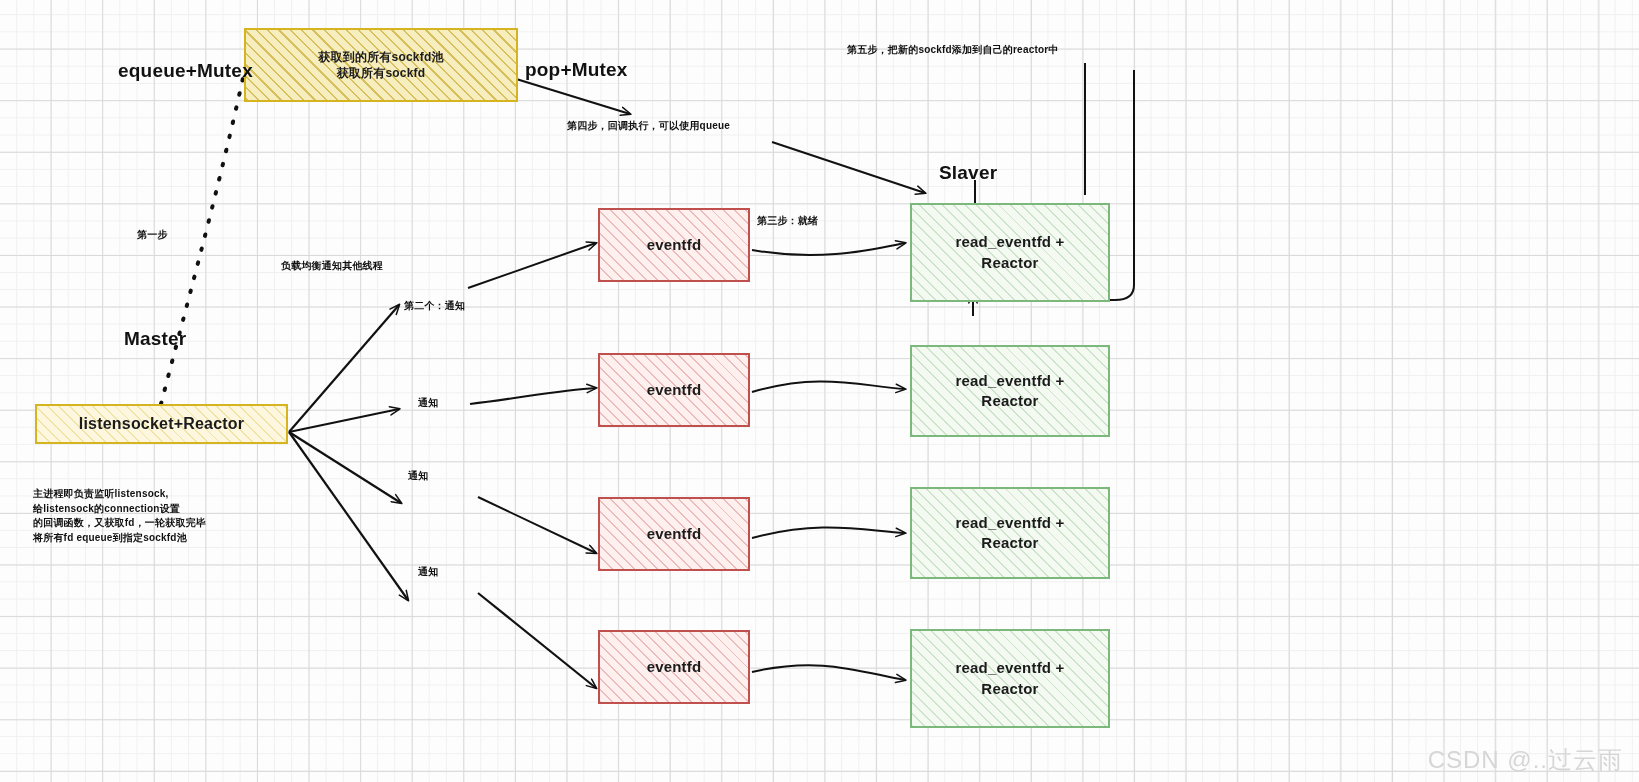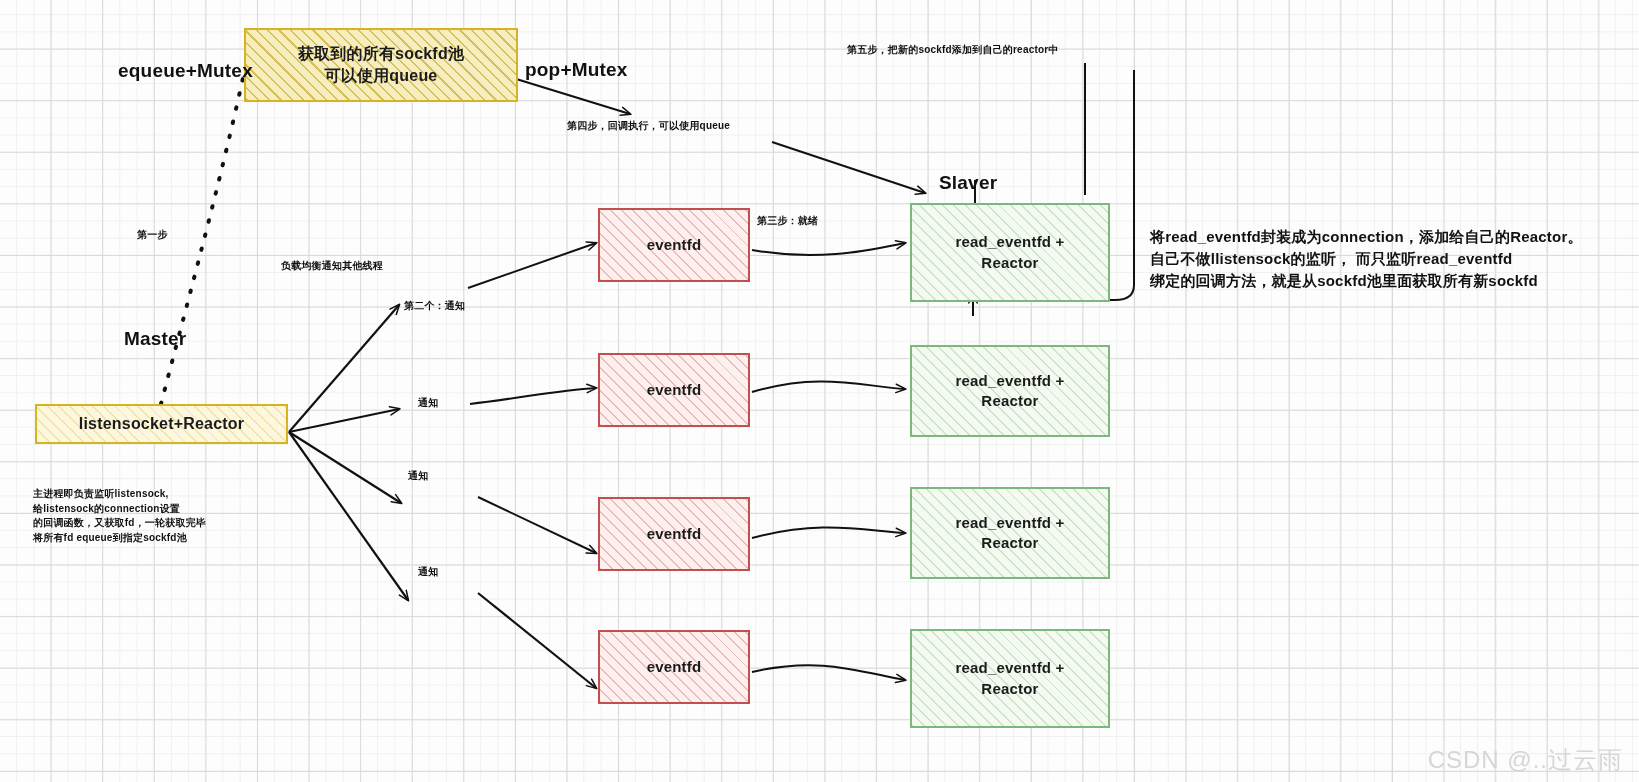--- a/index.html
+++ b/index.html
@@ -169,24 +169,24 @@
       <path d="M752,392 C820,372 860,386 905,389" stroke-width="2" marker-end="url(#ah)"></path>
     </g>
     <g stroke="#111111" fill="none">
       <path d="M752,538 C820,520 860,530 905,533" stroke-width="2" marker-end="url(#ah)"></path>
     </g>
     <g stroke="#111111" fill="none">
       <path d="M752,672 C820,656 860,672 905,680" stroke-width="2" marker-end="url(#ah)"></path>
     </g>
   </svg>
 
-  <div class="node node-yellow strong" style="left:244px; top:28px; width:274px; height:74px; font-size:16px;">
+  <div class="node node-yellow strong" style="left:244px; top:28px; width:274px; height:74px; font-size:12px;">
     <div>
       <div>获取到的所有sockfd池</div>
-      <div>可以使用queue</div>
+      <div>获取所有sockfd</div>
     </div>
   </div>
 
   <div class="node node-yellow" style="left:35px; top:404px; width:253px; height:40px; font-size:16px;">
     <span>listensocket+Reactor</span>
   </div>
 
   <div class="node node-red" style="left:598px; top:208px; width:152px; height:74px; font-size:15px;">
     <span>eventfd</span>
   </div>
@@ -226,21 +226,21 @@
   </div>
 
   <div class="label lab-17" style="left:118px; top:57px;">equeue+Mutex</div>
 
   <div class="label lab-17" style="left:525px; top:56px;">pop+Mutex</div>
 
   <div class="label lab-16" style="left:137px; top:228px;">第一步</div>
 
   <div class="label lab-17" style="left:124px; top:325px;">Master</div>
 
-  <div class="label lab-17" style="left:939px; top:159px;margin-top:10px;">Slaver</div>
+  <div class="label lab-17" style="left:939px; top:159px;">Slaver</div>
 
   <div class="label lab-16" style="left:567px; top:119px;">第四步，回调执行，可以使用queue</div>
 
   <div class="label lab-16" style="left:847px; top:43px;">第五步，把新的sockfd添加到自己的reactor中</div>
 
   <div class="label lab-16" style="left:281px; top:259px;">负载均衡通知其他线程</div>
 
   <div class="label lab-16" style="left:404px; top:299px;">第二个：通知</div>
 
   <div class="label lab-16" style="left:418px; top:396px;">通知</div>
@@ -249,19 +249,16 @@
 
   <div class="label lab-16" style="left:418px; top:565px;">通知</div>
 
   <div class="label lab-16" style="left:757px; top:214px;">第三步：就绪</div>
 
   <div class="label lab-16 lab-block" style="left:33px; top:487px;">主进程即负责监听listensock,
 给listensock的connection设置
 的回调函数，又获取fd，一轮获取完毕
 将所有fd equeue到指定sockfd池</div>
 
-  <div class="label lab-15 lab-block" style="left:1150px; top:226px;">将read_eventfd封装成为connection，添加给自己的Reactor。
-自己不做llistensock的监听， 而只监听read_eventfd
-绑定的回调方法，就是从sockfd池里面获取所有新sockfd</div>
 
   <div class="watermark">CSDN @..过云雨</div>
 
 </div>
 
 </body></html>

